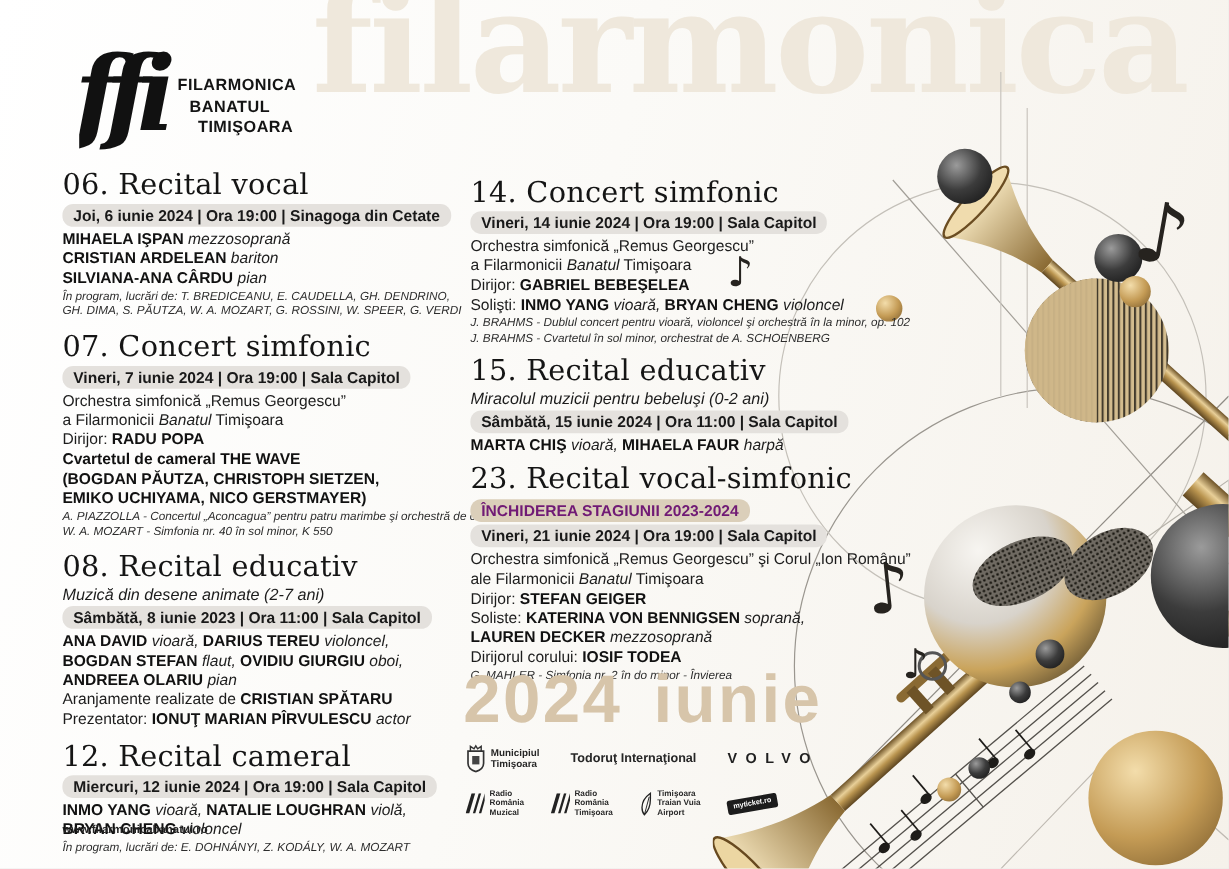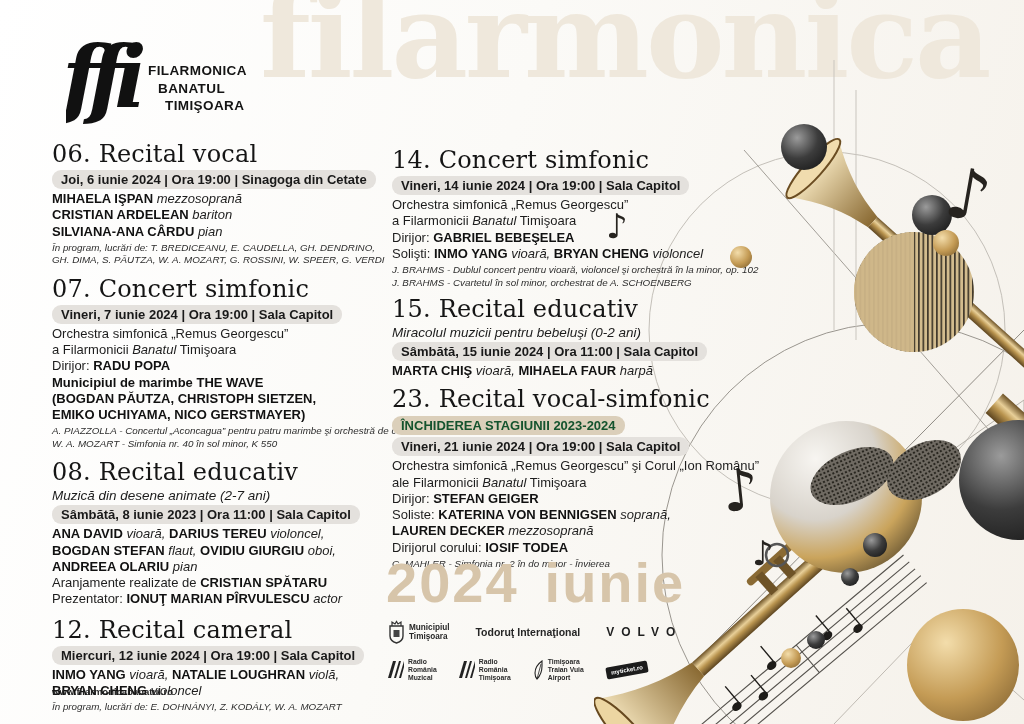--- a/index.html
+++ b/index.html
@@ -20,21 +20,21 @@
   
   .col{position:absolute;z-index:2;}
   .col-left{left:52px;top:140px;width:345px;}
   .col-right{left:392px;top:146px;width:580px;}
   .event{margin-bottom:8px;}
   .col-right .event{margin-bottom:6px;}
   .ev-title{margin:0 0 2px;font-family:"DejaVu Serif",serif;font-weight:400;
     font-size:24px;color:#151515;letter-spacing:.2px;}
   .ev-sub{font-style:italic;font-size:13.5px;color:#1c1c1c;margin:1px 0 2px;}
   .ev-flag{display:inline-block;background:#dbcfba;border-radius:9px;
-    padding:2px 9px;font-weight:700;font-size:13px;color:#14532d;margin:1px 0 2px;}
+    padding:2px 9px;font-weight:700;font-size:13px;color:#701a75;margin:1px 0 2px;}
   .ev-date-wrap{margin:0 0 2px;}
   .ev-date{display:inline-block;background:#e4e1dd;border-radius:9px;
     padding:2px 9px;font-weight:700;font-size:13px;color:#191919;}
   .ev-body{font-size:13px;line-height:1.25;color:#1d1d1d;}
   .ev-body div{white-space:nowrap;}
   .seg-b{font-weight:700;color:#111;}
   .seg-i{font-style:italic;}
   .ev-notes{font-size:9.8px;font-style:italic;color:#2d2d2d;line-height:1.28;margin-top:2px;}
   .ev-notes div{white-space:nowrap;}
   
@@ -216,21 +216,21 @@
         </div>
     </section>
 
     <section class="event">
       <h2 class="ev-title"><span>07.</span> <span>Concert simfonic</span></h2>
       <div class="ev-date-wrap"><span class="ev-date">Vineri, 7 iunie 2024 | Ora 19:00 | Sala Capitol</span></div>
       <div class="ev-body">
           <div><span class="seg-r">Orchestra simfonică „Remus Georgescu”</span></div>
           <div><span class="seg-r">a Filarmonicii </span><span class="seg-i">Banatul</span><span class="seg-r"> Timişoara</span></div>
           <div><span class="seg-r">Dirijor: </span><span class="seg-b">RADU POPA</span></div>
-          <div><span class="seg-b">Municipiul de marimbe THE WAVE</span></div>
+          <div><span class="seg-b">Cvartetul de cameral THE WAVE</span></div>
           <div><span class="seg-b">(BOGDAN PĂUTZA, CHRISTOPH SIETZEN,</span></div>
           <div><span class="seg-b">EMIKO UCHIYAMA, NICO GERSTMAYER)</span></div>
         </div>
       <div class="ev-notes">
           <div>A. PIAZZOLLA - Concertul „Aconcagua” pentru patru marimbe şi orchestră de coarde</div>
           <div>W. A. MOZART - Simfonia nr. 40 în sol minor, K 550</div>
         </div>
     </section>
 
     <section class="event">

